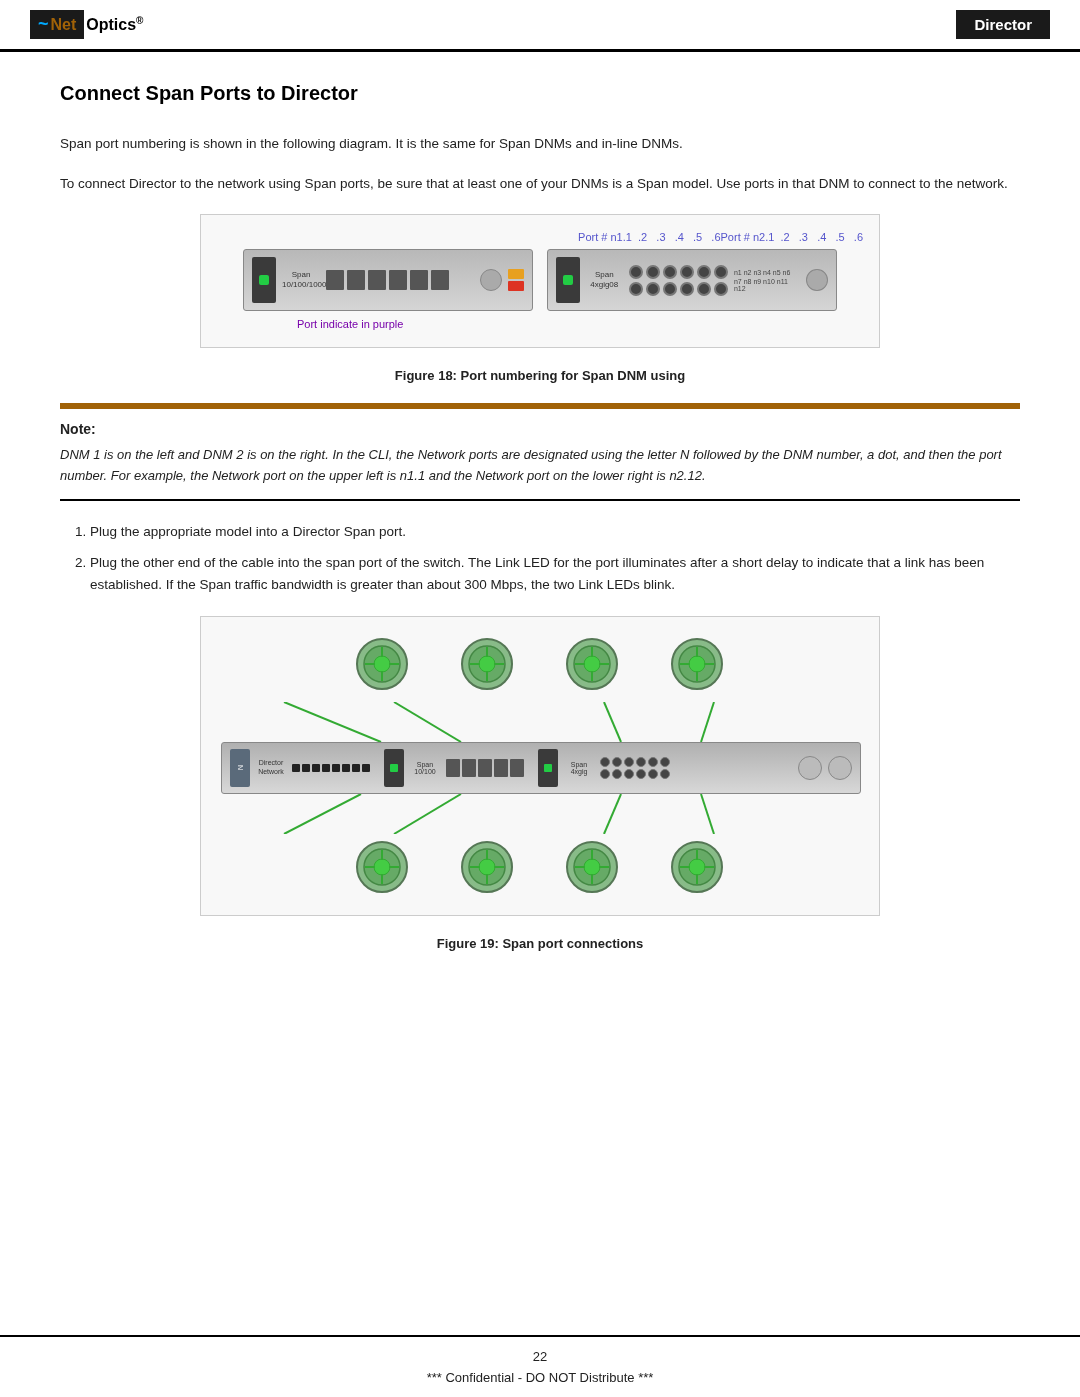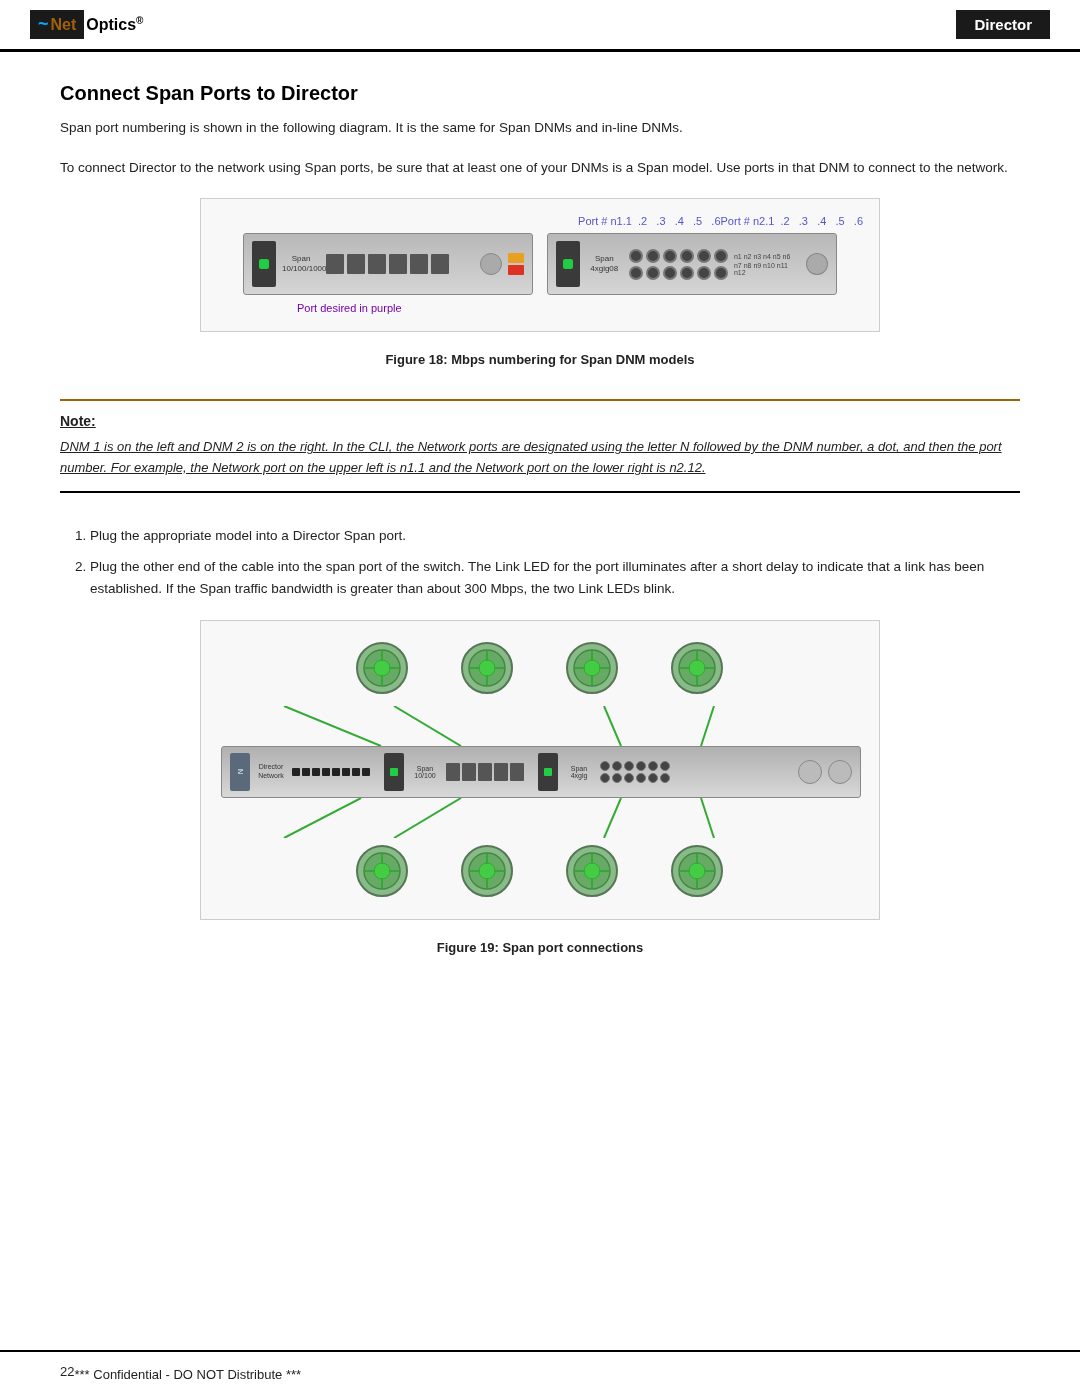--- a/index.html
+++ b/index.html
@@ -63,21 +63,21 @@
 
     
     .content {
       padding: 30px 60px 40px 60px;
     }
 
     .page-title {
       font-size: 20px;
       font-weight: bold;
       color: #000;
-      margin-bottom: 12px;
+      margin-bottom: 28px;
       font-family: Arial, Helvetica, sans-serif;
     }
 
     .intro-text {
       font-size: 13.5px;
       line-height: 1.6;
       margin-bottom: 18px;
       color: #222;
     }
 
@@ -102,25 +102,24 @@
     .figure-caption {
       text-align: center;
       font-size: 13px;
       font-weight: bold;
       margin: 10px 0 20px 0;
       color: #222;
     }
 
     
     .note-container {
-      border-top: 2px solid #a16207;
+      border-top: 6px solid #a16207;
       border-bottom: 2px solid #000;
       padding: 12px 0;
-      margin: 32px 0;
-      text-decoration: underline;
+      margin: 20px 0;
     }
     .note-title {
       font-weight: bold;
       font-size: 14px;
       margin-bottom: 8px;
     }
     .note-text {
       font-size: 13px;
       font-style: italic;
       line-height: 1.6;
@@ -166,21 +165,21 @@
     .connector-svg {
       display: block;
       margin: 0 auto;
     }
 
     
     .footer {
       border-top: 2px solid #000;
       padding: 12px 60px;
       display: flex;
-      flex-direction: row;
+      flex-direction: column;
       align-items: center;
       position: absolute;
       bottom: 0;
       left: 0;
       right: 0;
     }
     .footer-page {
       font-size: 13px;
       color: #222;
       margin-bottom: 6px;
@@ -268,25 +267,25 @@
         </div>
         <div style="display:flex; flex-direction:column; gap:2px; margin-left:auto;">
           <div style="font-size:7px; color:#444;">n1 n2 n3 n4 n5 n6</div>
           <div style="font-size:7px; color:#444;">n7 n8 n9 n10 n11 n12</div>
         </div>
         <div style="background:#aaa; width:22px; height:22px; border-radius:50%; border:1px solid #888;"></div>
       </div>
     </div>
 
     <div class="port-numbers-purple">
-      <span style="color:#7700aa; font-size:11px;">Port desired in purple</span>
+      <span style="color:#7700aa; font-size:11px;">Port indicate in purple</span>
     </div>
   </div>
 
-  <p class="figure-caption">Figure 18: Mbps numbering for Span DNM models</p>
+  <p class="figure-caption">Figure 18: Port numbering for Span DNM using</p>
 
   <div class="note-container">
     <div class="note-title">Note:</div>
     <p class="note-text">DNM 1 is on the left and DNM 2 is on the right. In the CLI, the Network ports are designated using the letter N followed by the DNM number, a dot, and then the port number. For example, the Network port on the upper left is n1.1 and the Network port on the lower right is n2.12.</p>
   </div>
 
   <ol class="step-list">
     <li>
       <span>Plug the appropriate model into a Director Span port.</span>
     </li>

